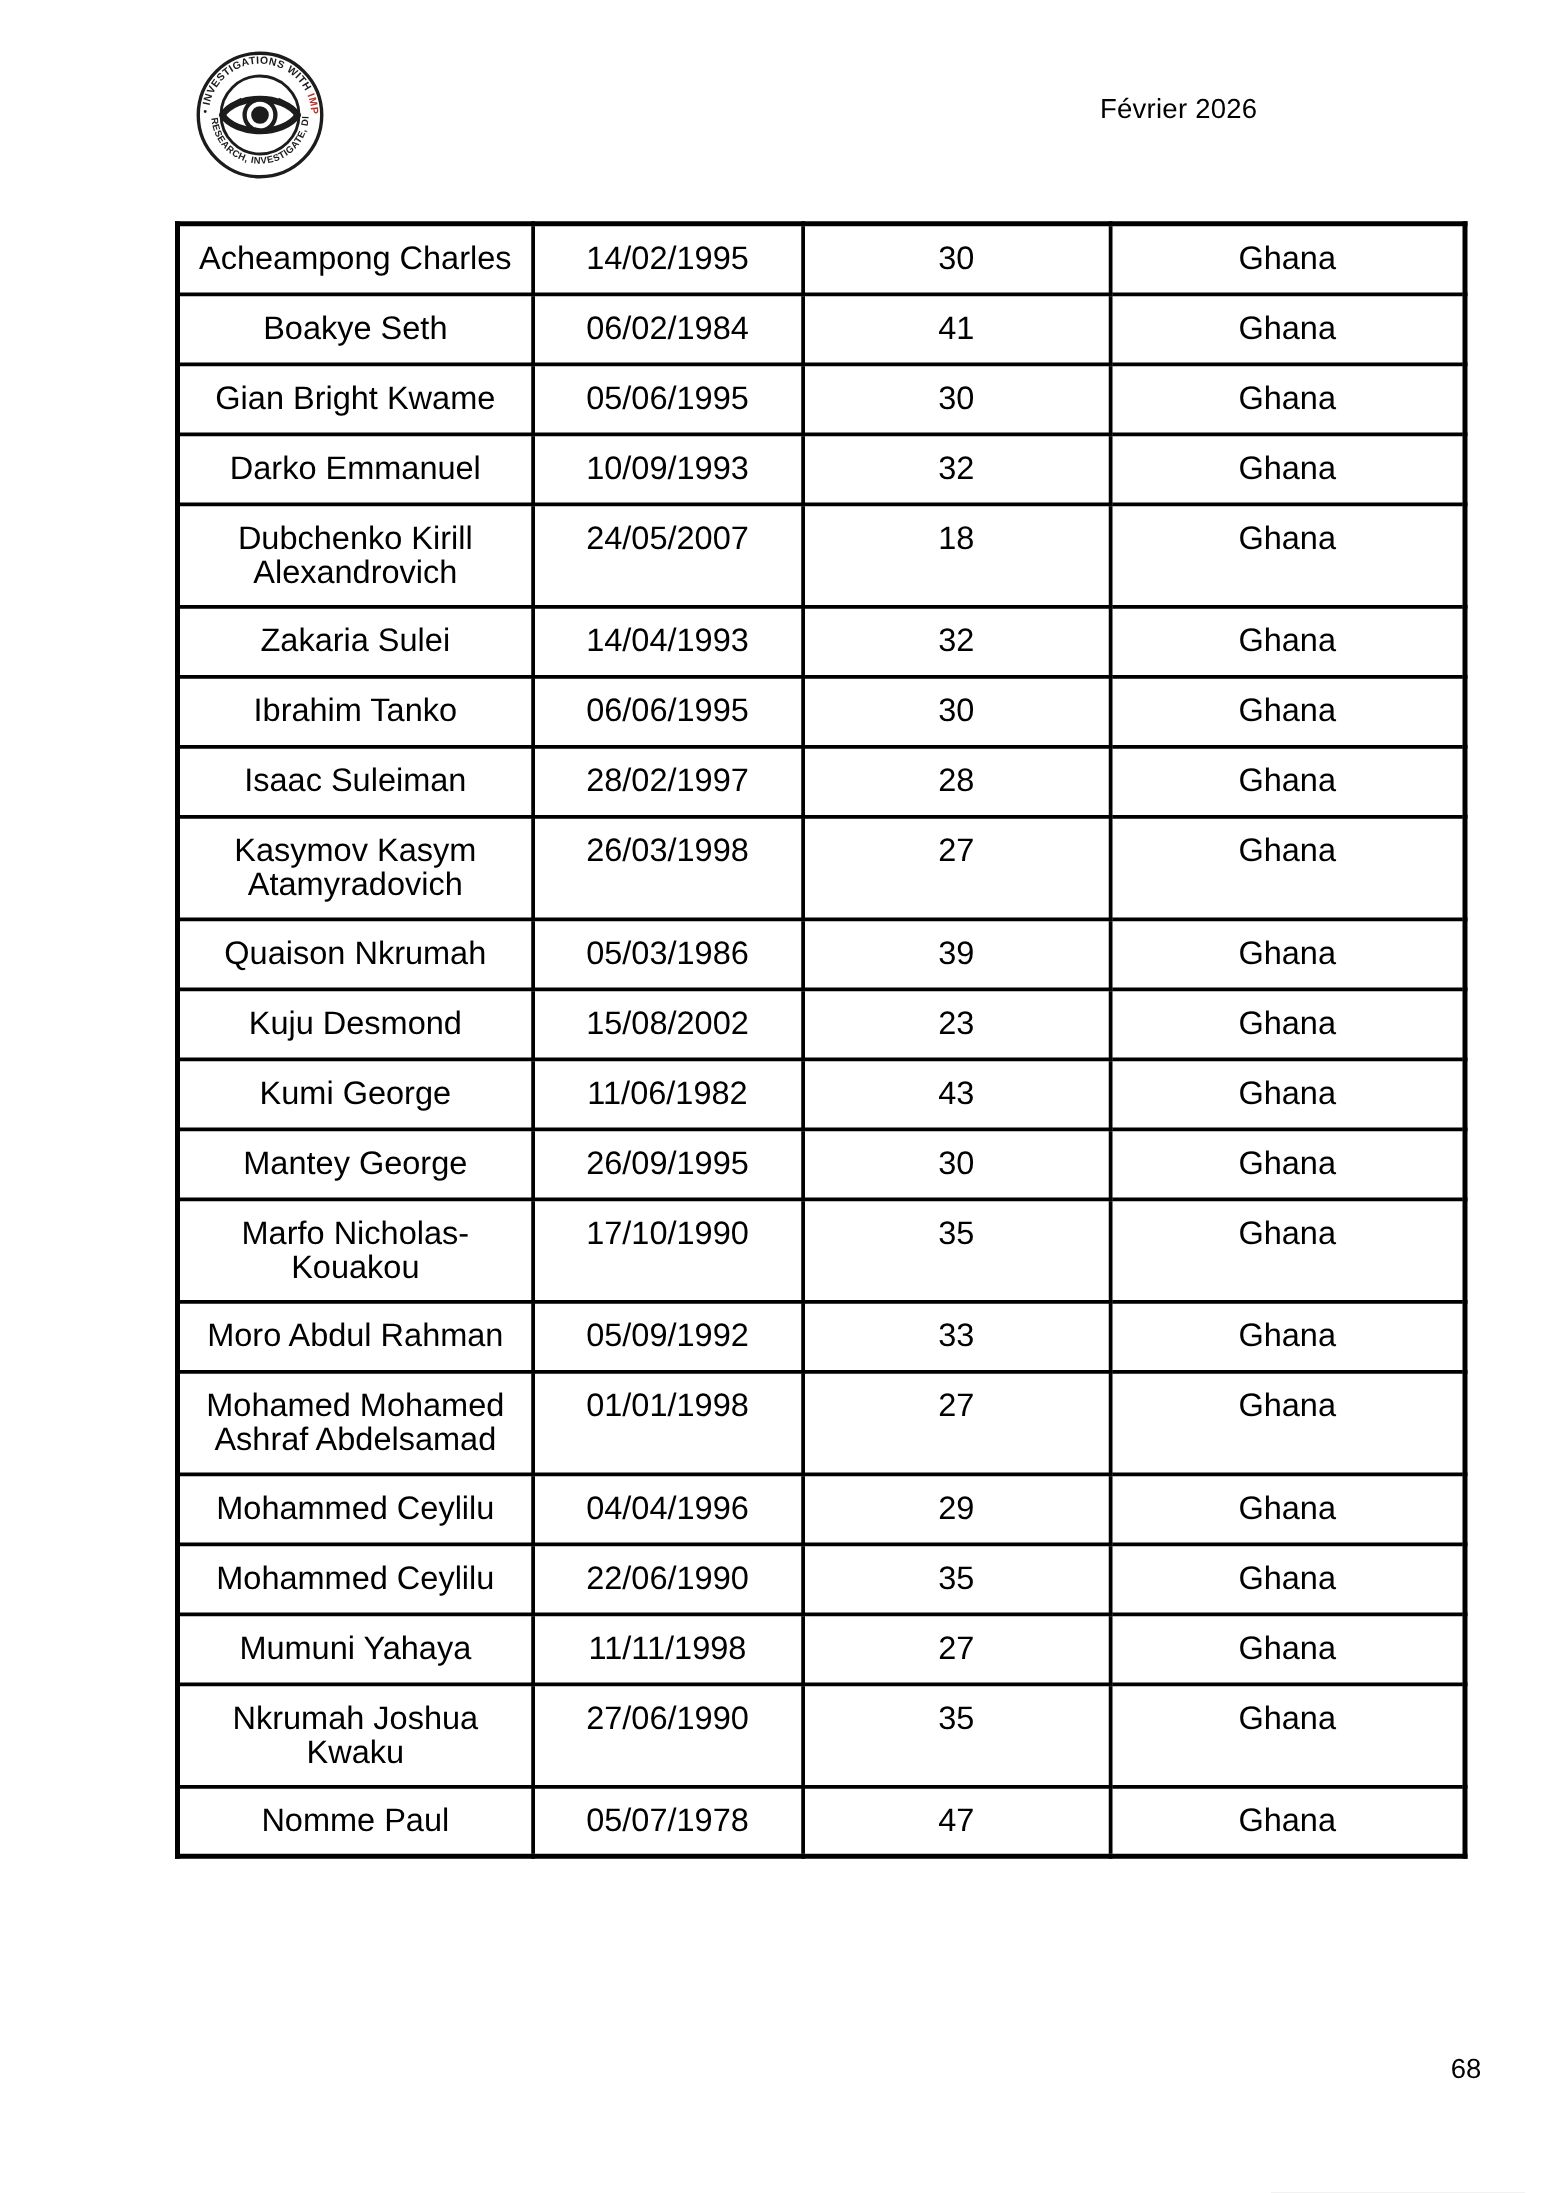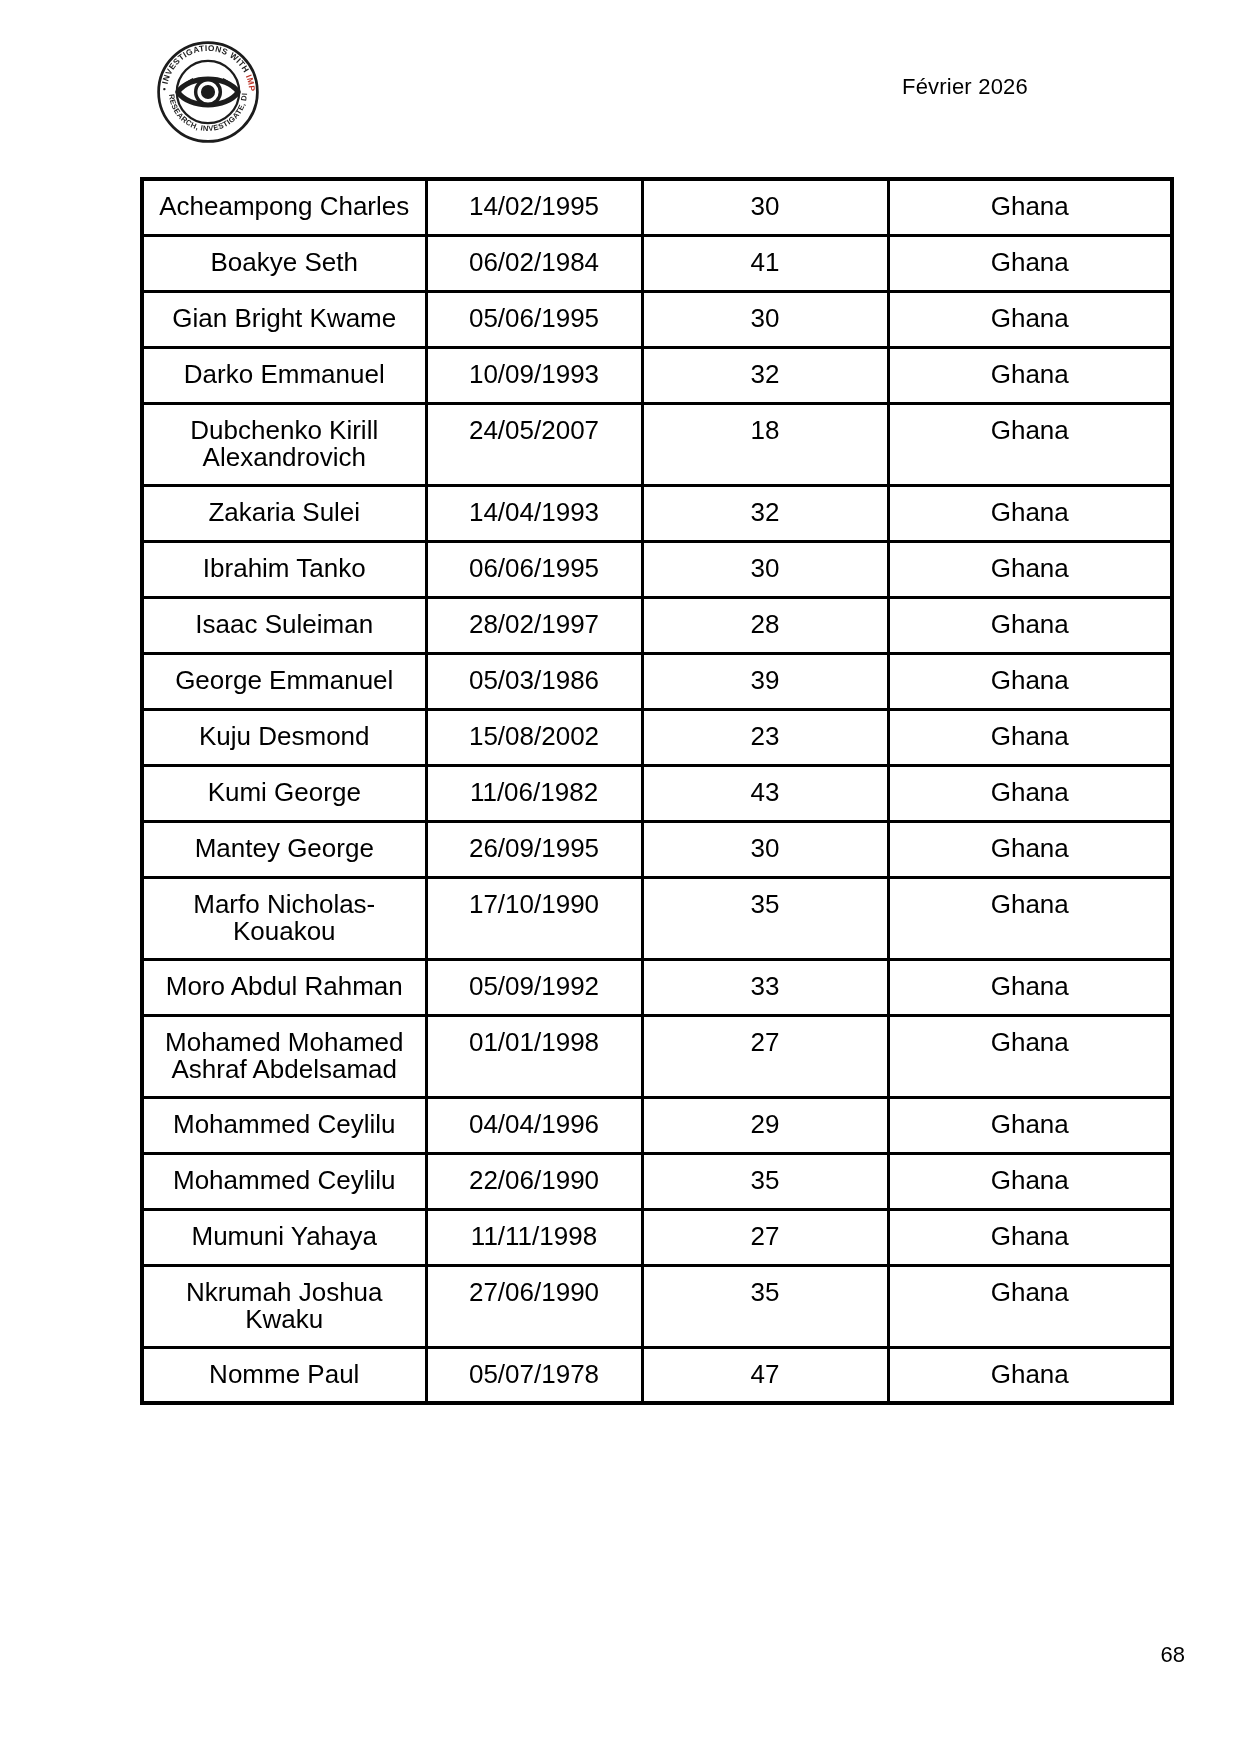--- a/index.html
+++ b/index.html
@@ -20,21 +20,20 @@
     left: 156px;
     top: 40px;
     width: 104px;
     height: 104px;
   }
   .header-date {
     position: absolute;
     left: 880px;
     top: 74px;
     width: 170px;
-    text-align: center;
     font-size: 22px;
     letter-spacing: 0.2px;
   }
   
   table.roster {
     position: absolute;
     left: 140px;
     top: 146px;
     width: 1030px;
     border-collapse: collapse;
@@ -148,22 +147,29 @@
           <td class="cell-dob">06/06/1995</td>
           <td class="cell-age">30</td>
           <td class="cell-country">Ghana</td>
         </tr>
         <tr class="row-single">
           <td class="cell-name">Isaac Suleiman</td>
           <td class="cell-dob">28/02/1997</td>
           <td class="cell-age">28</td>
           <td class="cell-country">Ghana</td>
         </tr>
-        <tr class="row-single">
-          <td class="cell-name">George Emmanuel</td>
+        <tr class="row-tall">
+          <td class="cell-name">Kasymov Kasym
+Atamyradovich</td>
+          <td class="cell-dob">26/03/1998</td>
+          <td class="cell-age">27</td>
+          <td class="cell-country">Ghana</td>
+        </tr>
+        <tr class="row-single">
+          <td class="cell-name">Quaison Nkrumah</td>
           <td class="cell-dob">05/03/1986</td>
           <td class="cell-age">39</td>
           <td class="cell-country">Ghana</td>
         </tr>
         <tr class="row-single">
           <td class="cell-name">Kuju Desmond</td>
           <td class="cell-dob">15/08/2002</td>
           <td class="cell-age">23</td>
           <td class="cell-country">Ghana</td>
         </tr>

